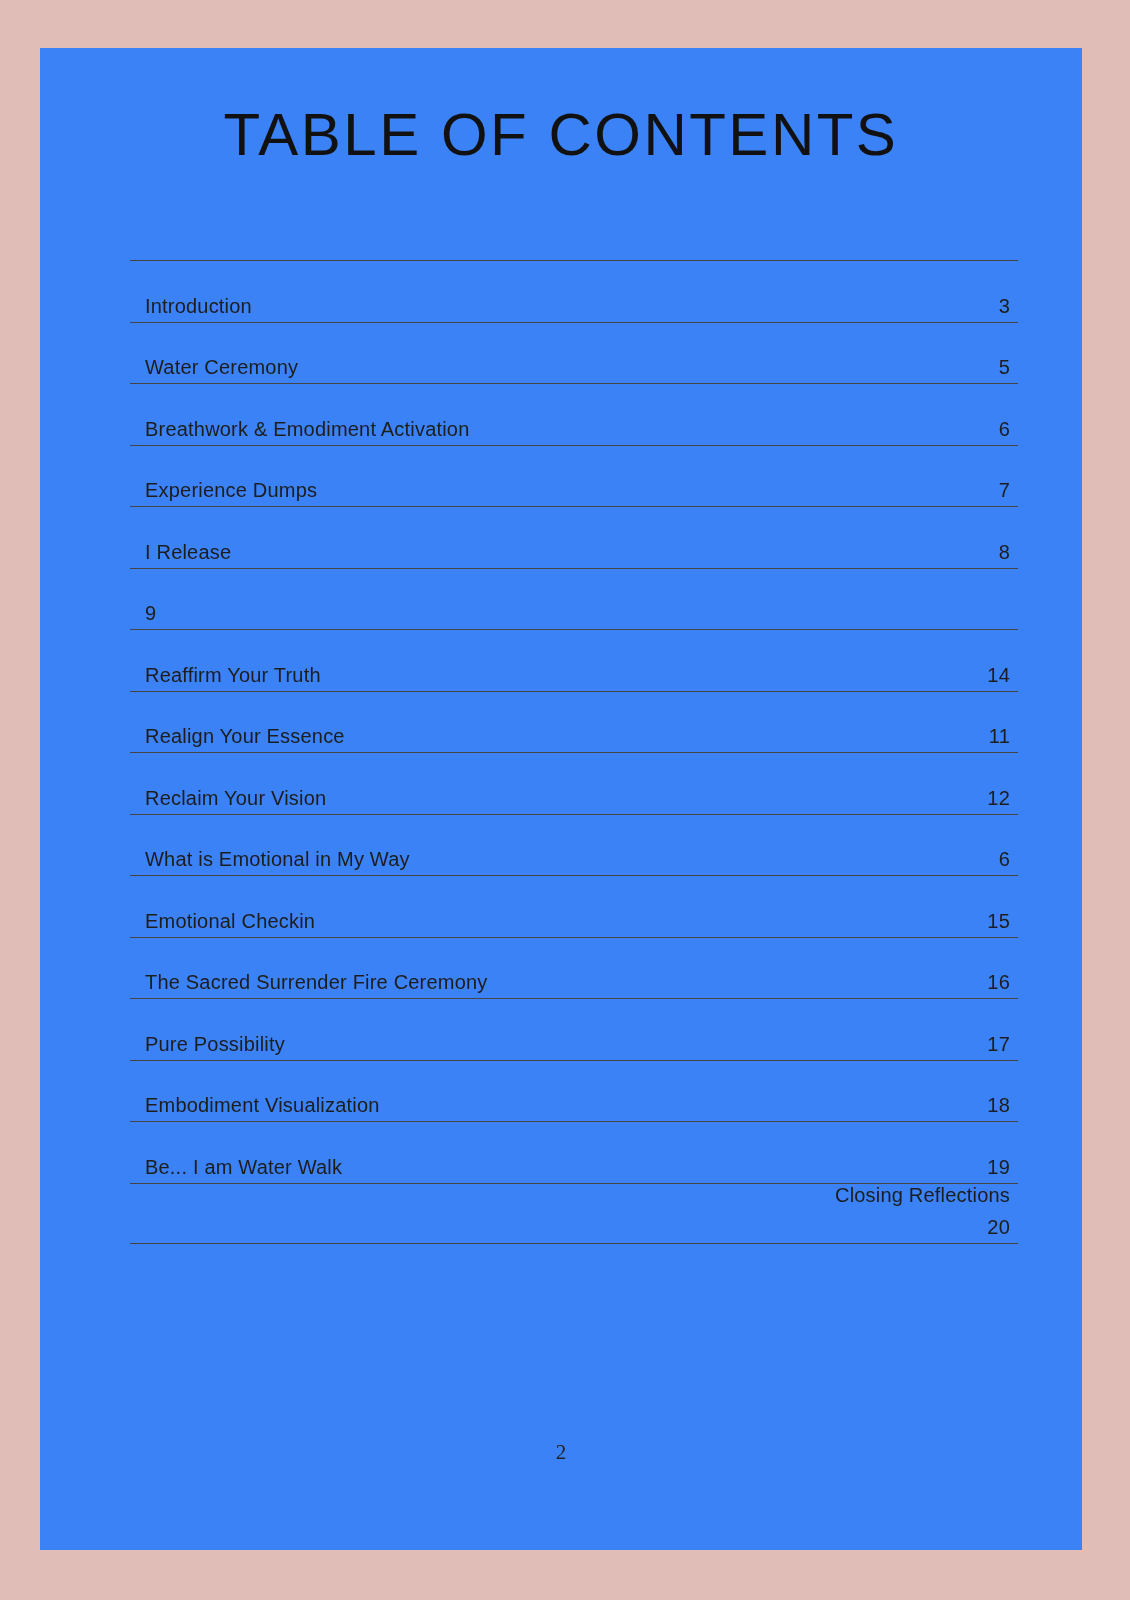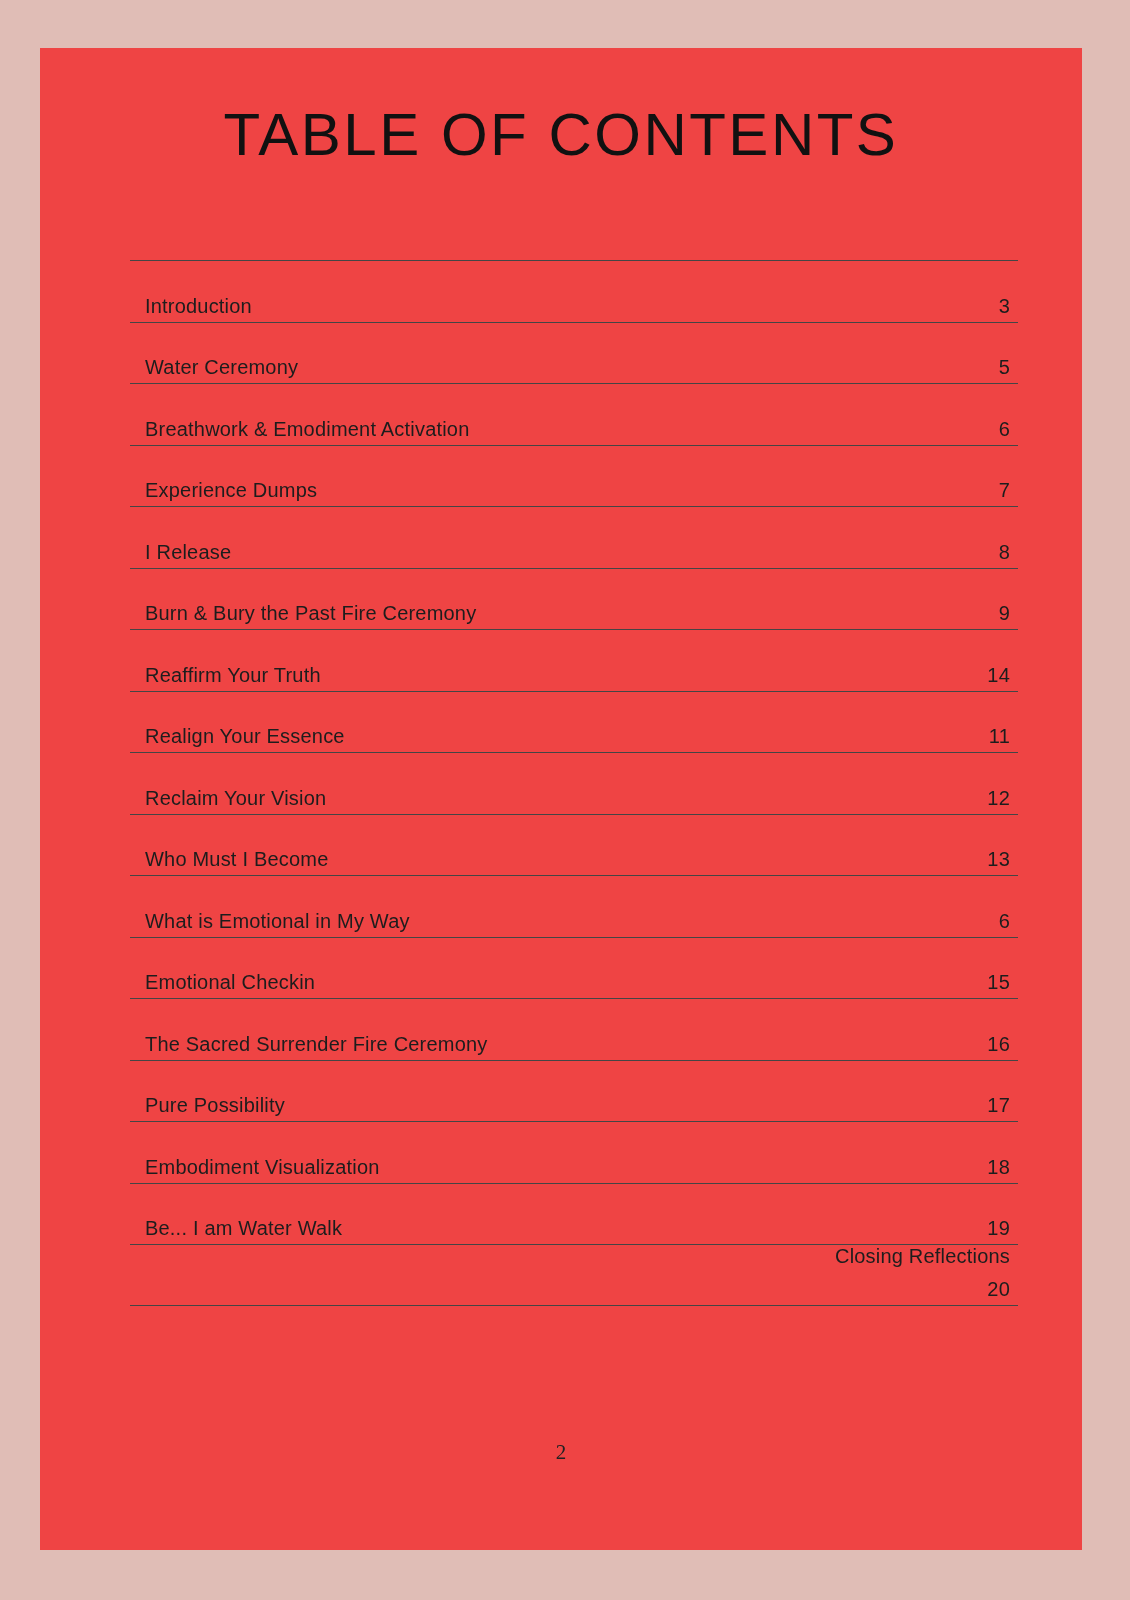--- a/index.html
+++ b/index.html
@@ -13,21 +13,21 @@
     width:1130px;height:1600px;
     background:var(--frame);
     position:relative;
     font-family:"Liberation Sans",sans-serif;
     color:var(--text);
   }
   .page{
     position:absolute;
     left:40px;top:48px;
     width:1042px;height:1502px;
-    background:#ef4444;
+    background:#3b82f6;
   }
   .doc-title{
     position:absolute;
     top:54px;left:0;right:0;
     text-align:center;
     font-size:60px;
     font-weight:500;
     letter-spacing:2.5px;
     line-height:1.1;
     color:#111111;
@@ -95,43 +95,38 @@
       <span class="toc-label">Experience Dumps</span>
       <span class="toc-page">7</span>
     </div>
 
     <div class="toc-row">
       <span class="toc-label">I Release</span>
       <span class="toc-page">8</span>
     </div>
 
     <div class="toc-row">
-      <span class="toc-label">Burn &amp; Bury the Past Fire Ceremony</span>
       <span class="toc-page">9</span>
     </div>
 
     <div class="toc-row">
       <span class="toc-label">Reaffirm Your Truth</span>
       <span class="toc-page">14</span>
     </div>
 
     <div class="toc-row">
       <span class="toc-label">Realign Your Essence</span>
       <span class="toc-page">11</span>
     </div>
 
     <div class="toc-row">
       <span class="toc-label">Reclaim Your Vision</span>
       <span class="toc-page">12</span>
     </div>
 
-    <div class="toc-row">
-      <span class="toc-label">Who Must I Become</span>
-      <span class="toc-page">13</span>
-    </div>
 
     <div class="toc-row">
       <span class="toc-label">What is Emotional in My Way</span>
       <span class="toc-page">6</span>
     </div>
 
     <div class="toc-row">
       <span class="toc-label">Emotional Checkin</span>
       <span class="toc-page">15</span>
     </div>

